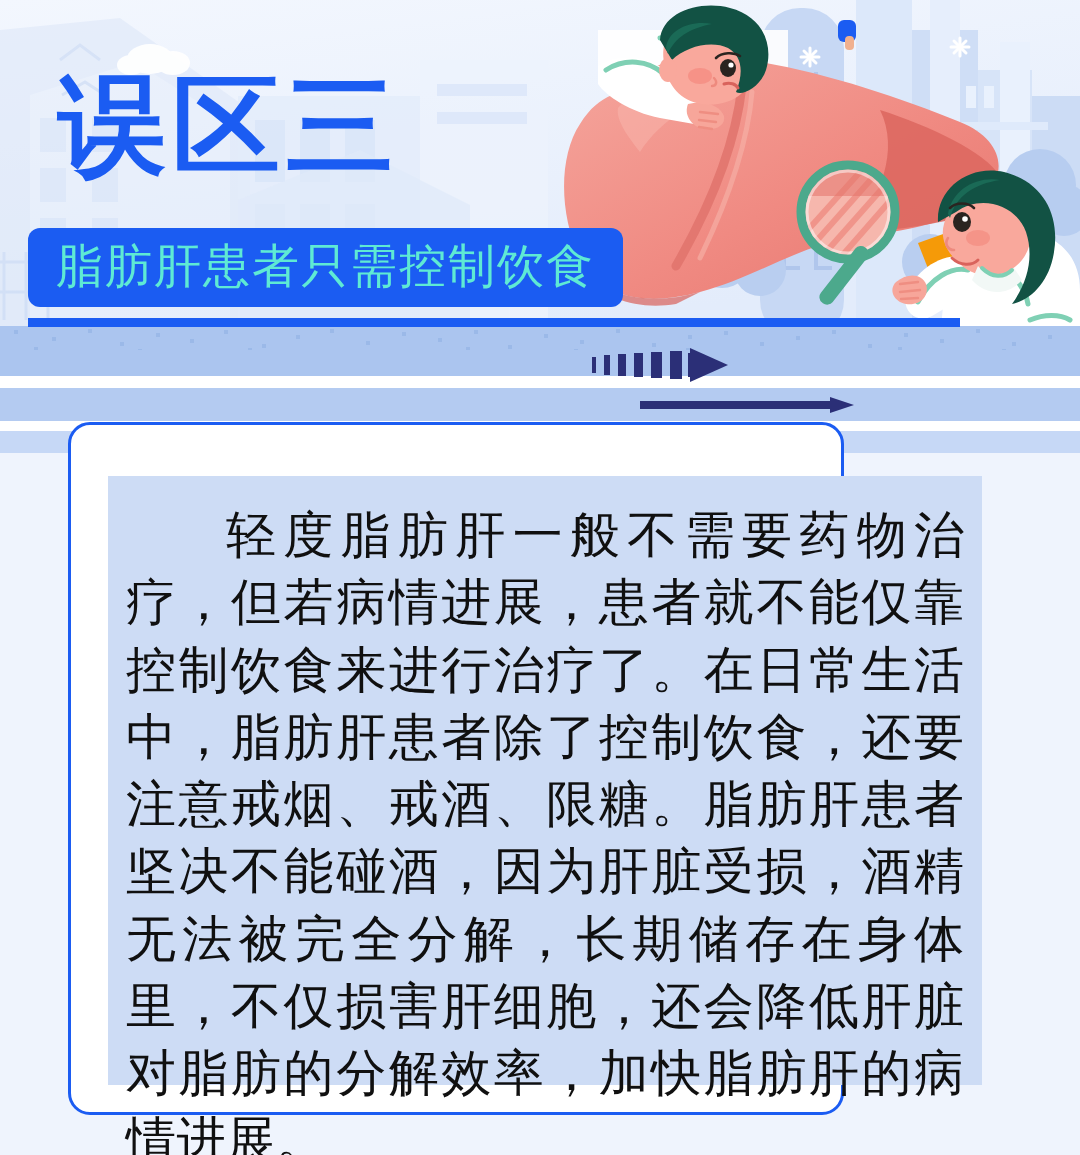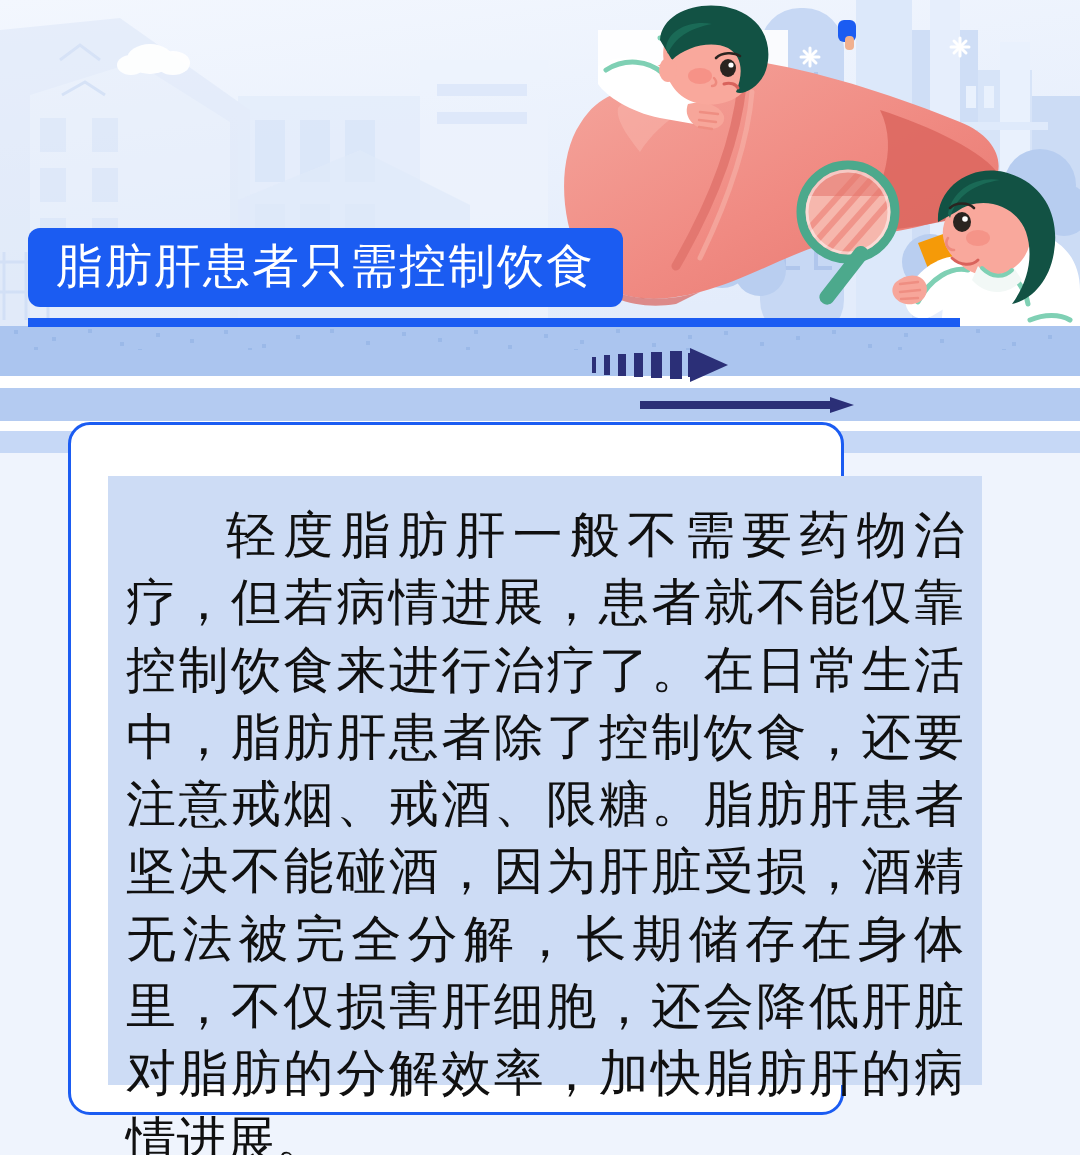--- a/index.html
+++ b/index.html
@@ -27,21 +27,21 @@
     font-family:"DejaVu Sans","Liberation Sans",sans-serif;
     white-space:nowrap;z-index:6;
   }
   .subtitle-bar{
     position:absolute;left:28px;top:228px;
     background:#1b5cf2;border-radius:12px;
     padding:13px 28px 15px 28px;
     z-index:7;
   }
   .subtitle-bar .sub-text{
-    font-size:47px;line-height:1.08;color:#ffffff;font-weight:500;
+    font-size:47px;line-height:1.08;color:#5eead4;font-weight:500;
     letter-spacing:2px;white-space:nowrap;
     font-family:"DejaVu Sans","Liberation Sans",sans-serif;
   }
 
   
   .blue-rule{position:absolute;left:28px;top:318px;width:932px;height:9px;background:#1b5cf2;z-index:8;}
   .band-a{position:absolute;left:0;top:326px;width:1080px;height:50px;background:#abc5ef;z-index:3;}
   .band-a .speck{position:absolute;left:0;top:0;width:1080px;height:24px;opacity:.55;}
   .band-gap{position:absolute;left:0;top:376px;width:1080px;height:12px;background:#ffffff;z-index:3;}
   .band-b{position:absolute;left:0;top:388px;width:1080px;height:33px;background:#b4cbf1;z-index:3;}
@@ -340,20 +340,21 @@
           <path d="M952 258 C 960 266, 972 266, 978 260" fill="none" stroke="#d9635c" stroke-width="3" stroke-linecap="round"></path>
 
           <path d="M978 266 C 990 280, 1004 280, 1014 268 L 1022 280
                    C 1008 296, 986 296, 972 280 Z" fill="#f2f8f6"></path>
           <path d="M982 268 C 992 278, 1004 278, 1012 270" fill="none" stroke="#7fd0b4" stroke-width="4" stroke-linecap="round"></path>
         </g>
       </g>
     </svg>
   </div>
 
+  <div class="big-title">误区三</div>
 
   <div class="subtitle-bar">
     <div class="sub-text">脂肪肝患者只需控制饮食</div>
   </div>
 
   <div class="blue-rule"></div>
 
   <div class="band-a">
     <svg class="speck" width="1080" height="28">
       <g fill="#8fb0e4">

